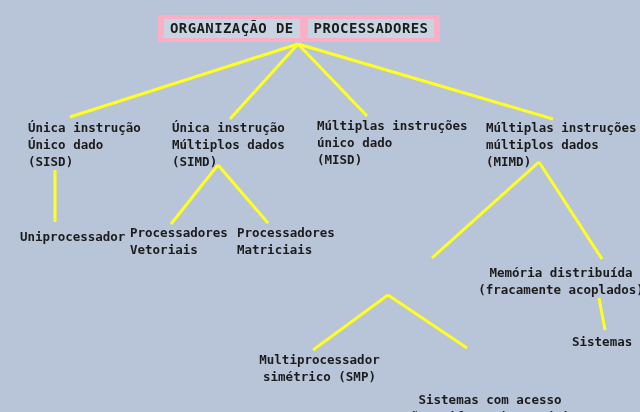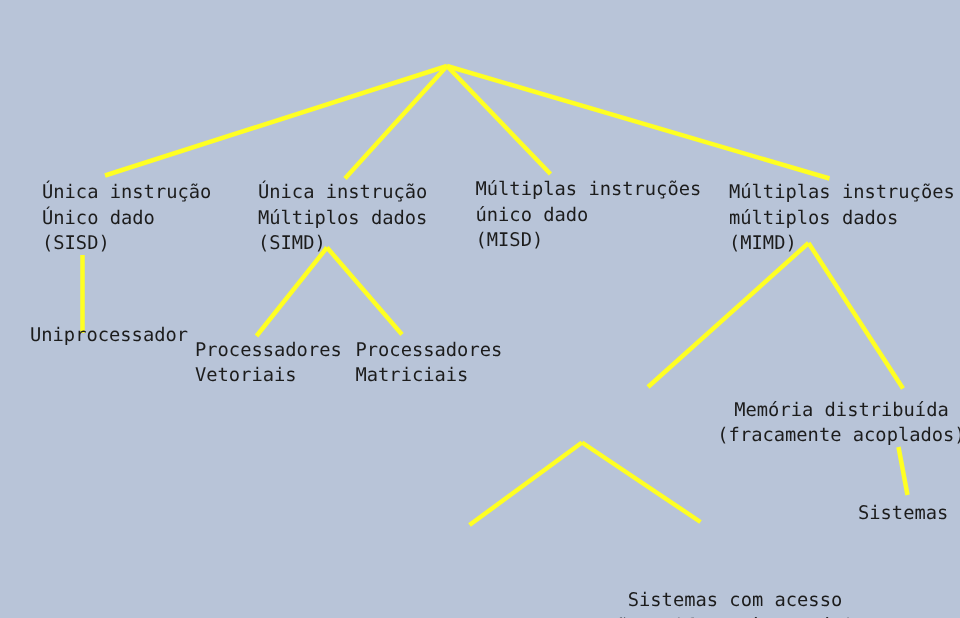--- a/index.html
+++ b/index.html
@@ -19,28 +19,28 @@
     background:var(--pink);
     display:flex; gap:8px; padding:4px 6px; box-sizing:border-box;
   }
   .tpart{
     background:var(--inner); color:var(--ink);
     font-size:14px; font-weight:bold; letter-spacing:0.4px;
     padding:1px 6px 2px 6px; white-space:pre;
   }
   .node{
     position:absolute; color:var(--ink);
-    font-size:12.5px; line-height:17px; font-weight:normal;
+    font-size:12.5px; line-height:17px; font-weight:bold;
     white-space:pre;
   }
   .n-sisd{left:28px;top:119px;}
   .n-simd{left:172px;top:119px;}
   .n-misd{left:317px;top:117px;}
   .n-mimd{left:486px;top:119px;}
-  .n-uniprocessador{left:20px;top:214px;text-align:center;}
+  .n-uniprocessador{left:20px;top:228px;text-align:center;}
   .n-vetoriais{left:130px;top:224px;}
   .n-matriciais{left:237px;top:224px;}
   .n-compartilhada{left:310px;top:263px;}
   .n-distribuida{left:461px;top:264px;width:200px;text-align:center;}
   .n-clusters{left:572px;top:333px;}
   .n-smp{left:252px;top:351px;width:135px;text-align:center;}
   .n-numa{left:386px;top:351px;width:208px;text-align:center;margin-top:40px;}
 </style>
 </head>
 <body>
@@ -55,20 +55,24 @@
     <line x1="55" y1="170" x2="55" y2="222"></line>
     <line x1="218" y1="165" x2="171" y2="224"></line>
     <line x1="218" y1="165" x2="268" y2="223"></line>
     <line x1="539" y1="162" x2="432" y2="258"></line>
     <line x1="539" y1="162" x2="602" y2="259"></line>
     <line x1="388" y1="295" x2="313" y2="350"></line>
     <line x1="388" y1="295" x2="467" y2="348"></line>
     <line x1="599" y1="298" x2="605" y2="330"></line>
   </svg>
 
+  <div class="title">
+    <span class="tpart">ORGANIZAÇÃO DE</span>
+    <span class="tpart">PROCESSADORES</span>
+  </div>
 
   <div class="node n-sisd">Única instrução
 Único dado
 (SISD)</div>
   <div class="node n-simd">Única instrução
 Múltiplos dados
 (SIMD)</div>
   <div class="node n-misd">Múltiplas instruções
 único dado
 (MISD)</div>
@@ -76,17 +80,19 @@
 múltiplos dados
 (MIMD)</div>
   <div class="node n-uniprocessador">Uniprocessador</div>
   <div class="node n-vetoriais">Processadores
 Vetoriais</div>
   <div class="node n-matriciais">Processadores
 Matriciais</div>
   <div class="node n-distribuida">Memória distribuída
 (fracamente acoplados)</div>
   <div class="node n-clusters">Sistemas</div>
+  <div class="node n-smp">Multiprocessador
+simétrico (SMP)</div>
   <div class="node n-numa">Sistemas com acesso
 não-uniforme à  memória
 (NUMA)</div>
 
 </div>
 
 </body></html>

